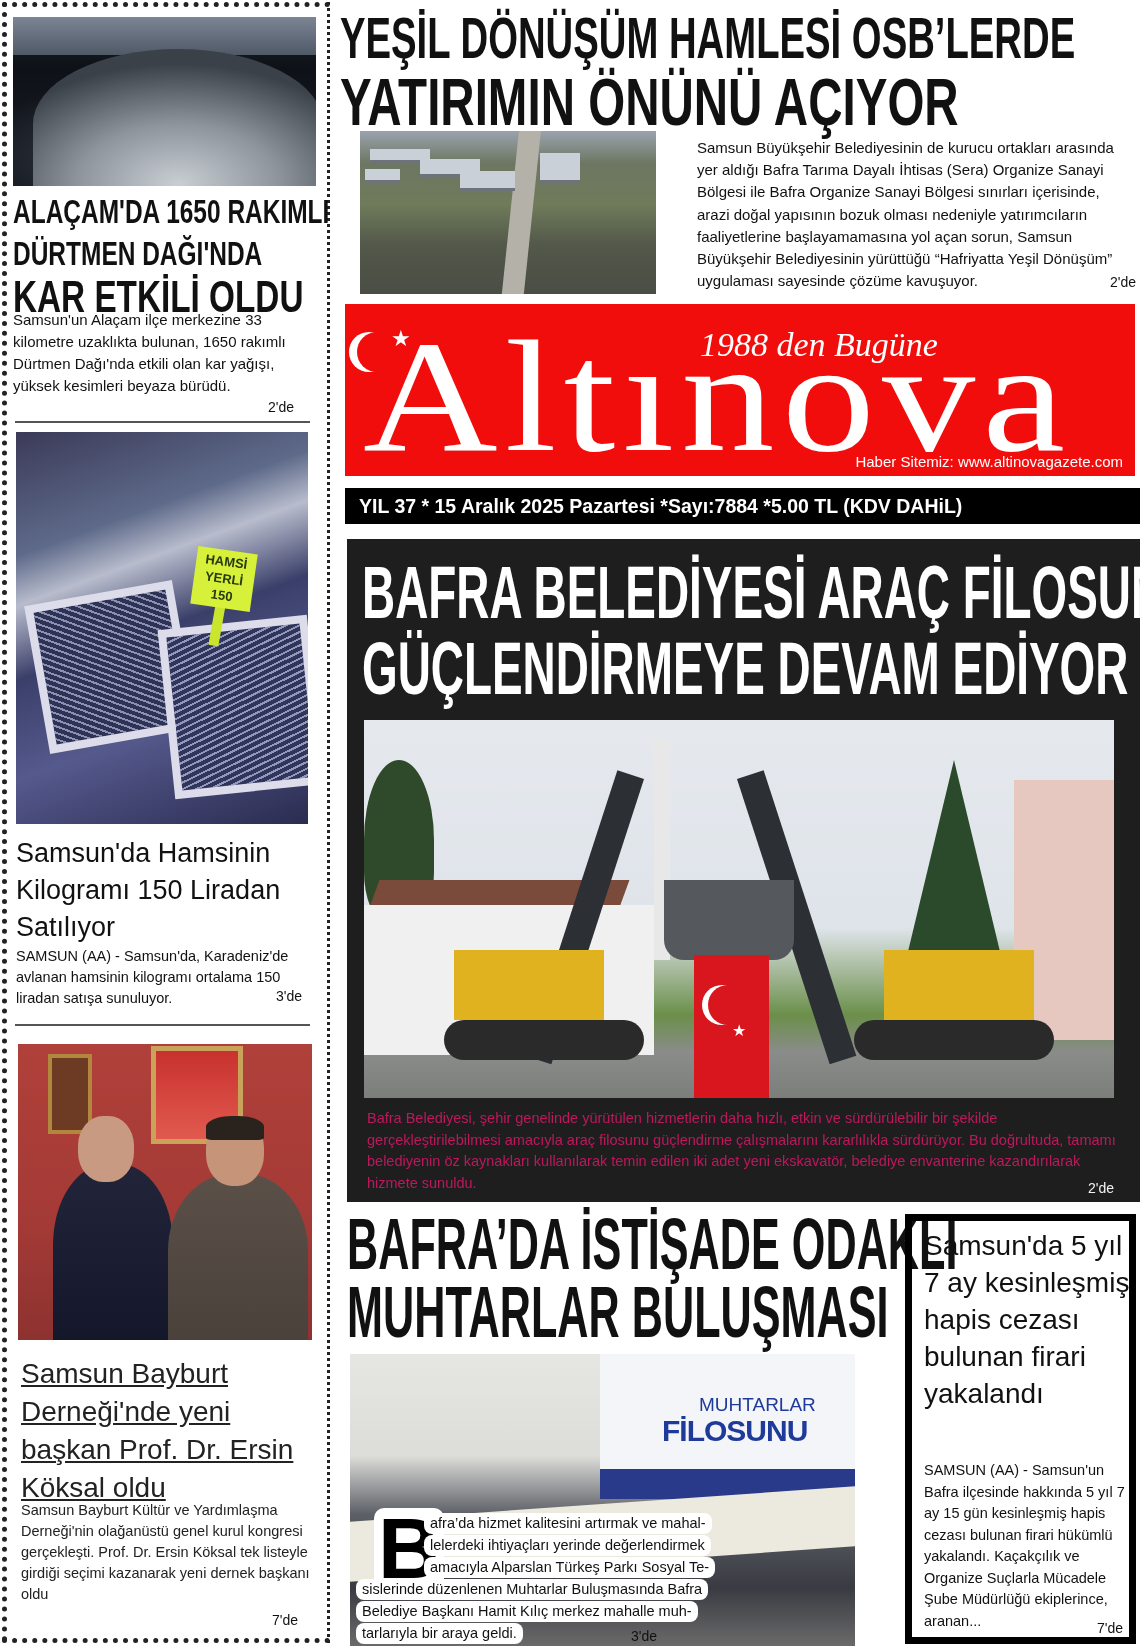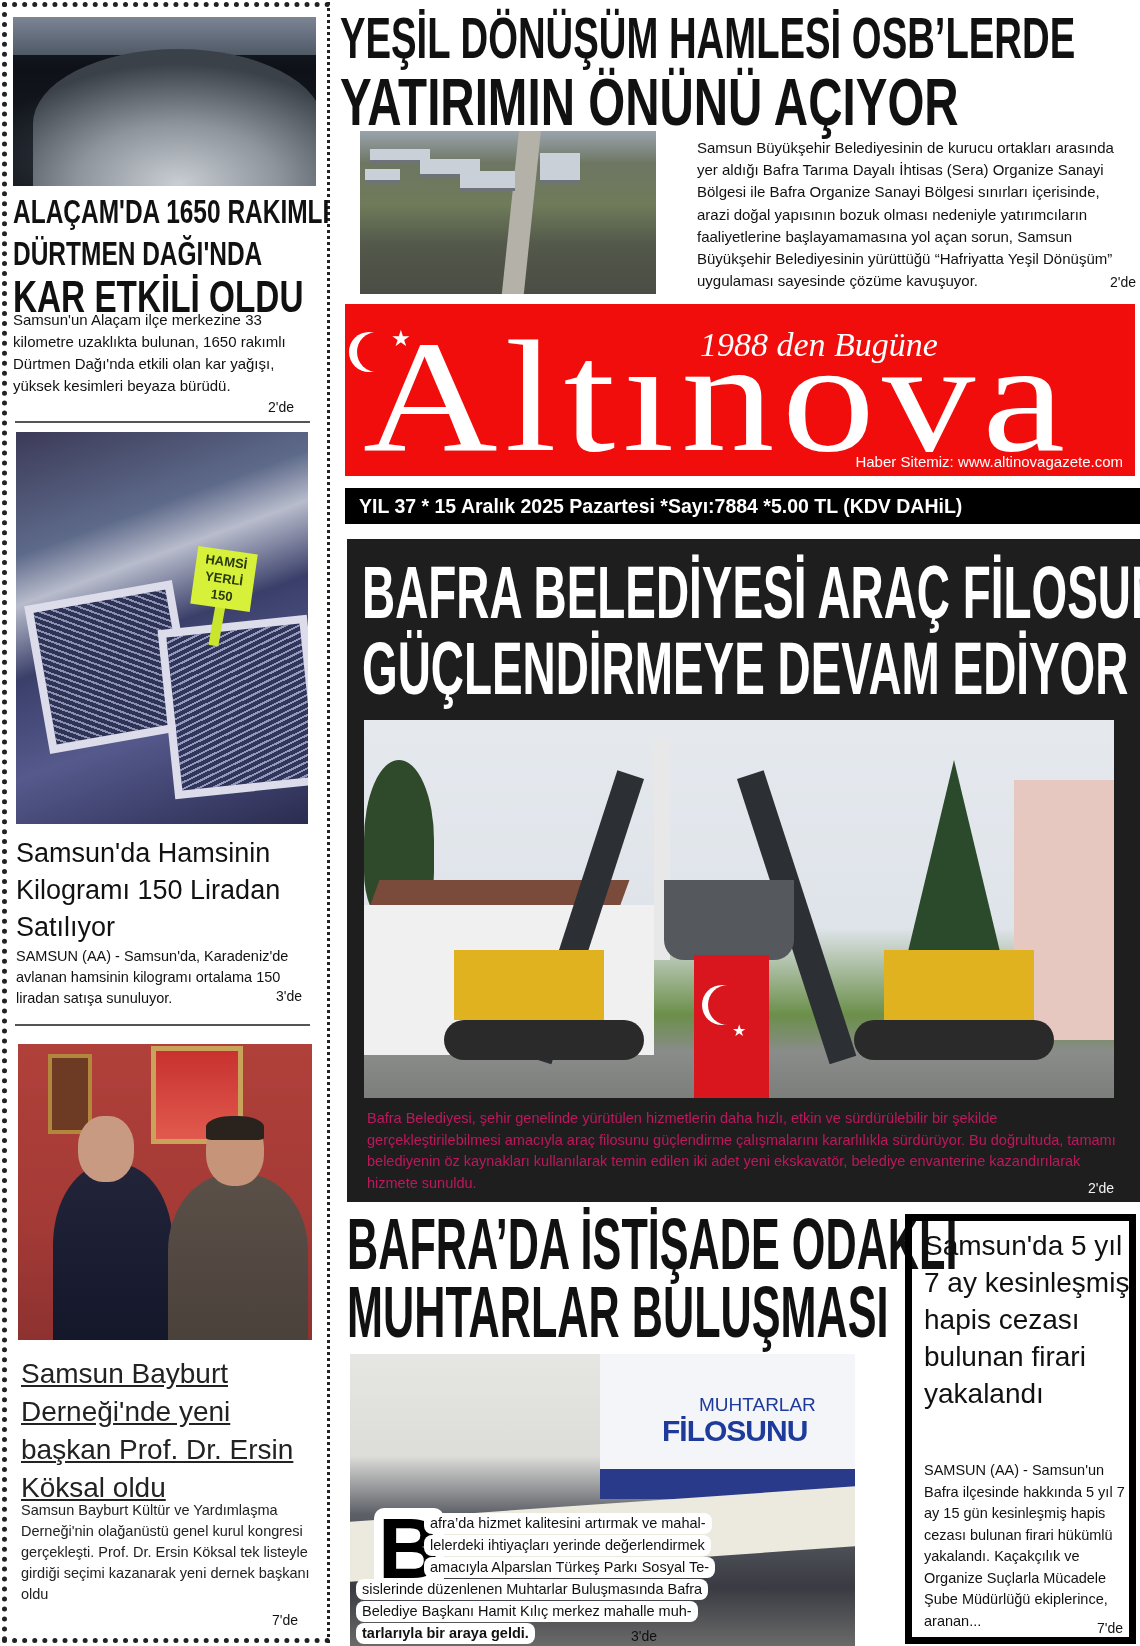--- a/index.html
+++ b/index.html
@@ -229,19 +229,19 @@
   </div>
   <div class="stripe"></div>
   <div class="tables"></div>
 </div>
 <div class="dropcap">B</div>
 <div class="muhtar-line" style="left:424px;top:1513px;">afra’da hizmet kalitesini artırmak ve mahal-</div>
 <div class="muhtar-line" style="left:424px;top:1535px;">lelerdeki ihtiyaçları yerinde değerlendirmek</div>
 <div class="muhtar-line" style="left:424px;top:1557px;">amacıyla Alparslan Türkeş Parkı Sosyal Te-</div>
 <div class="muhtar-line" style="left:356px;top:1579px;">sislerinde düzenlenen Muhtarlar Buluşmasında Bafra</div>
 <div class="muhtar-line" style="left:356px;top:1601px;">Belediye Başkanı Hamit Kılıç merkez mahalle muh-</div>
-<div class="muhtar-line" style="left:356px;top:1623px;font-weight:bold;">tarlarıyla bir araya geldi.</div>
+<div class="muhtar-line" style="left:356px;top:1623px;">tarlarıyla bir araya geldi.</div>
 <span class="ref" style="left:631px;top:1628px;">3'de</span>
 
 <div class="abs firari-box"></div>
 <div class="abs hl-firari">Samsun'da 5 yıl 7 ay kesinleşmiş hapis cezası bulunan firari yakalandı</div>
 <div class="abs firari-body">SAMSUN (AA) - Samsun'un Bafra ilçesinde hakkında 5 yıl 7 ay 15 gün kesinleşmiş hapis cezası bulunan firari hükümlü yakalandı. Kaçakçılık ve Organize Suçlarla Mücadele Şube Müdürlüğü ekiplerince, aranan...</div>
 <span class="ref" style="left:1097px;top:1620px;">7'de</span>
 
 </body></html>

